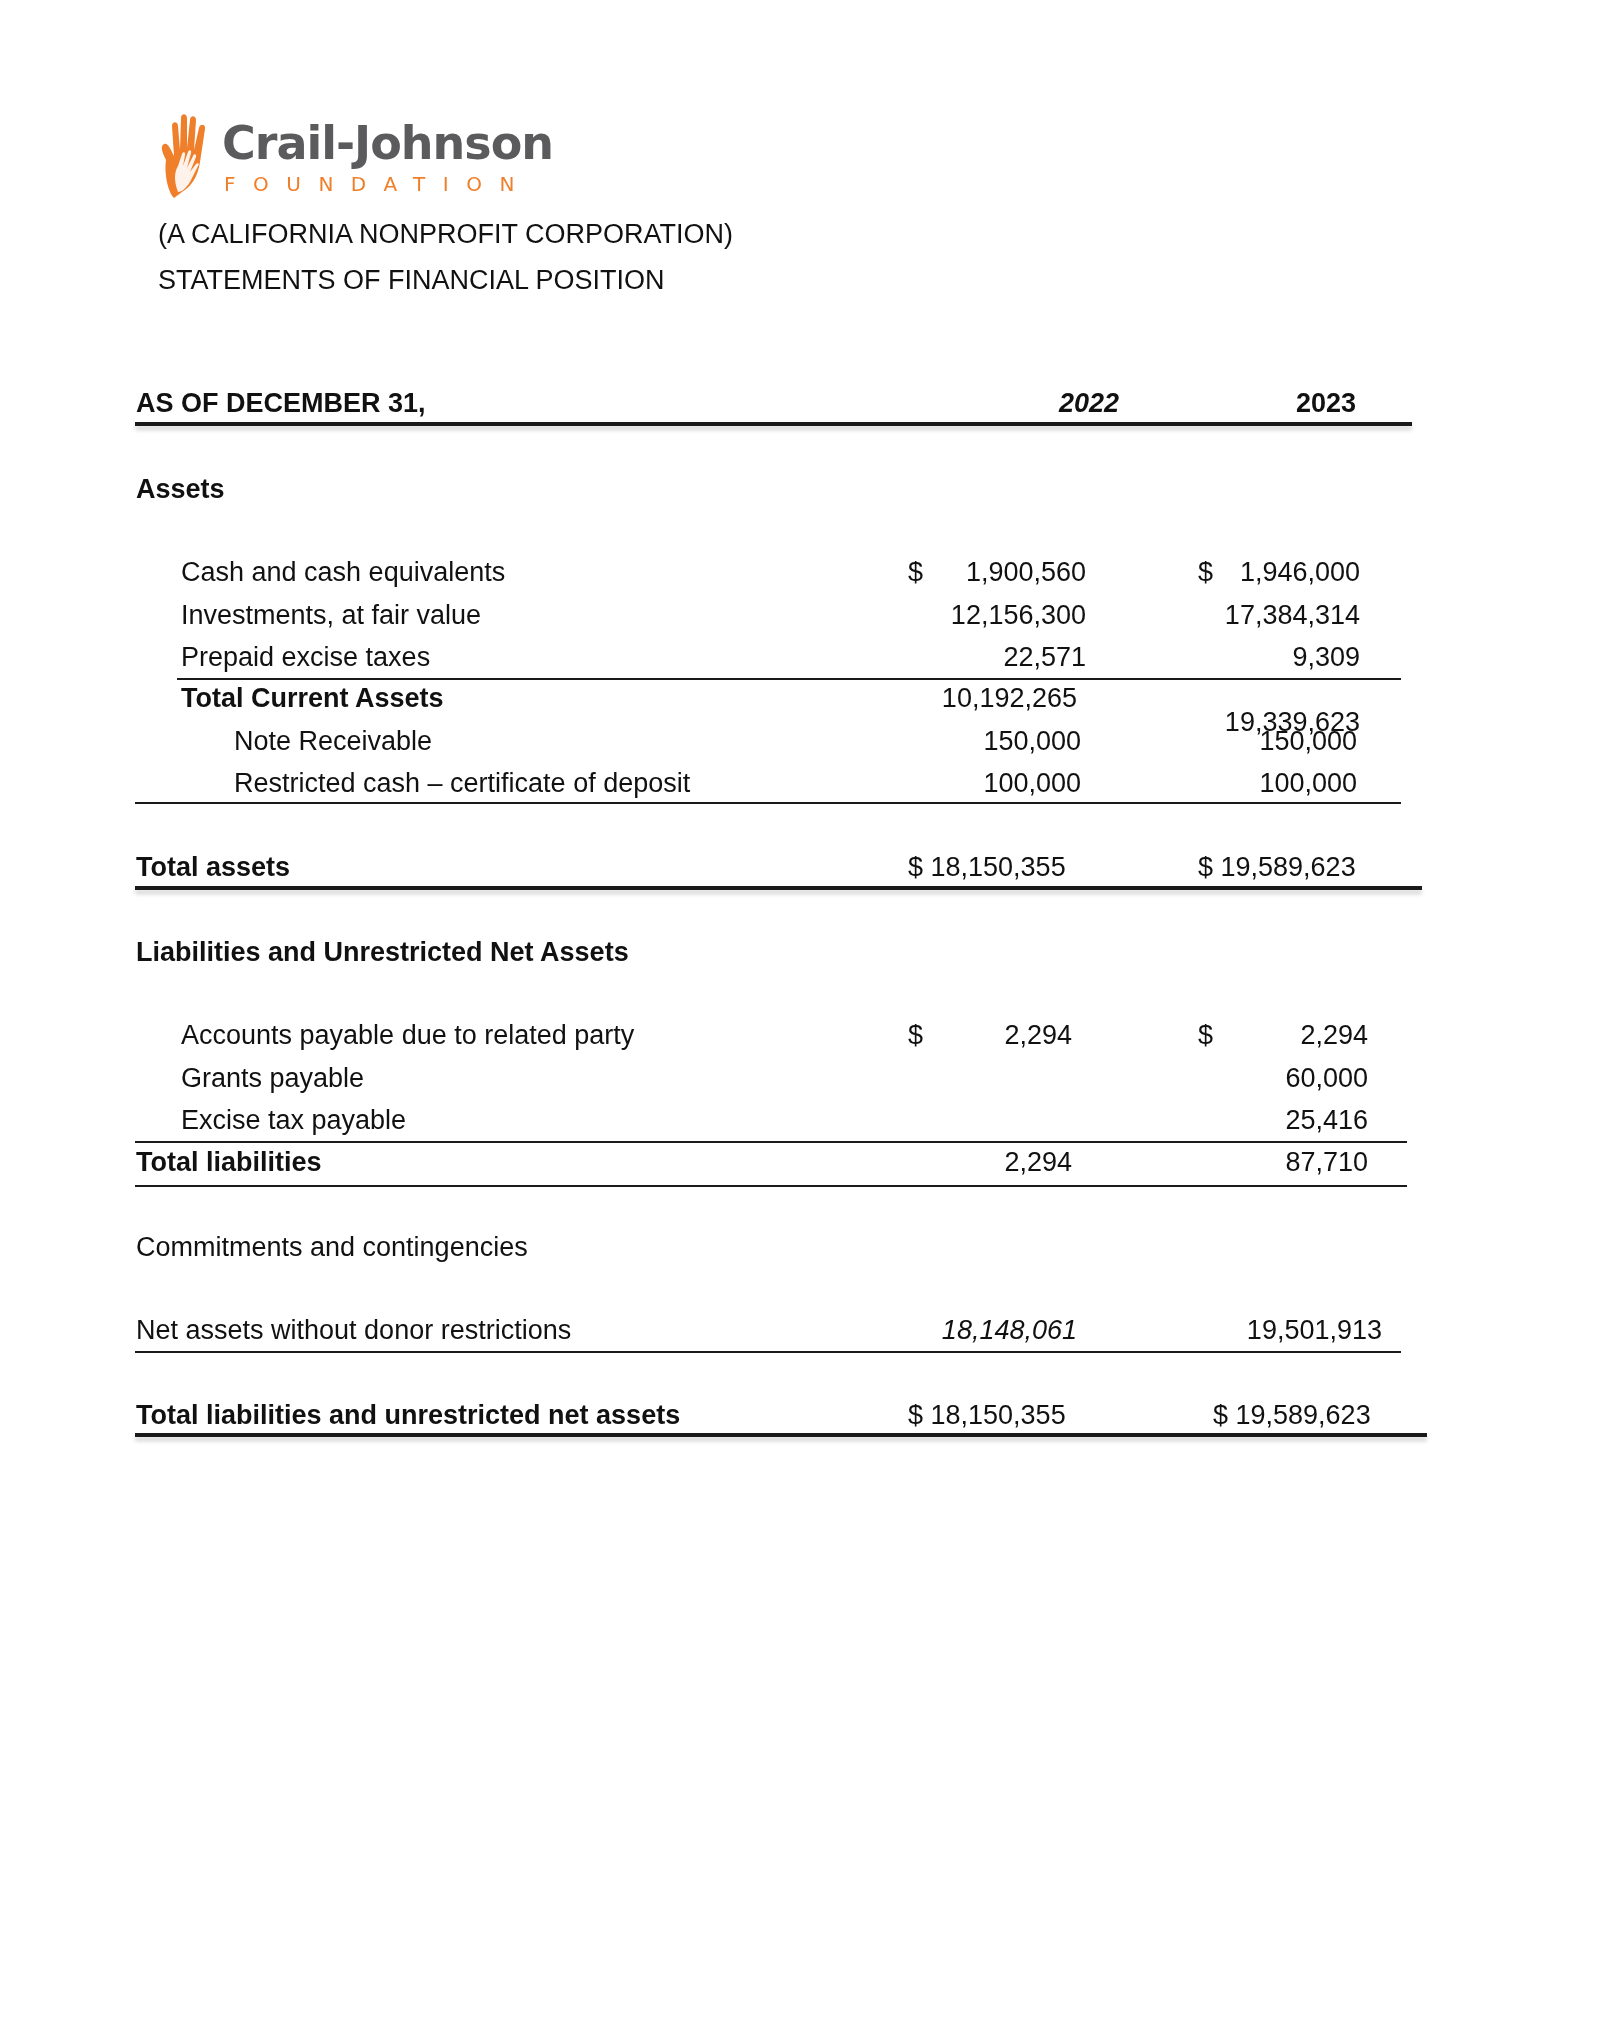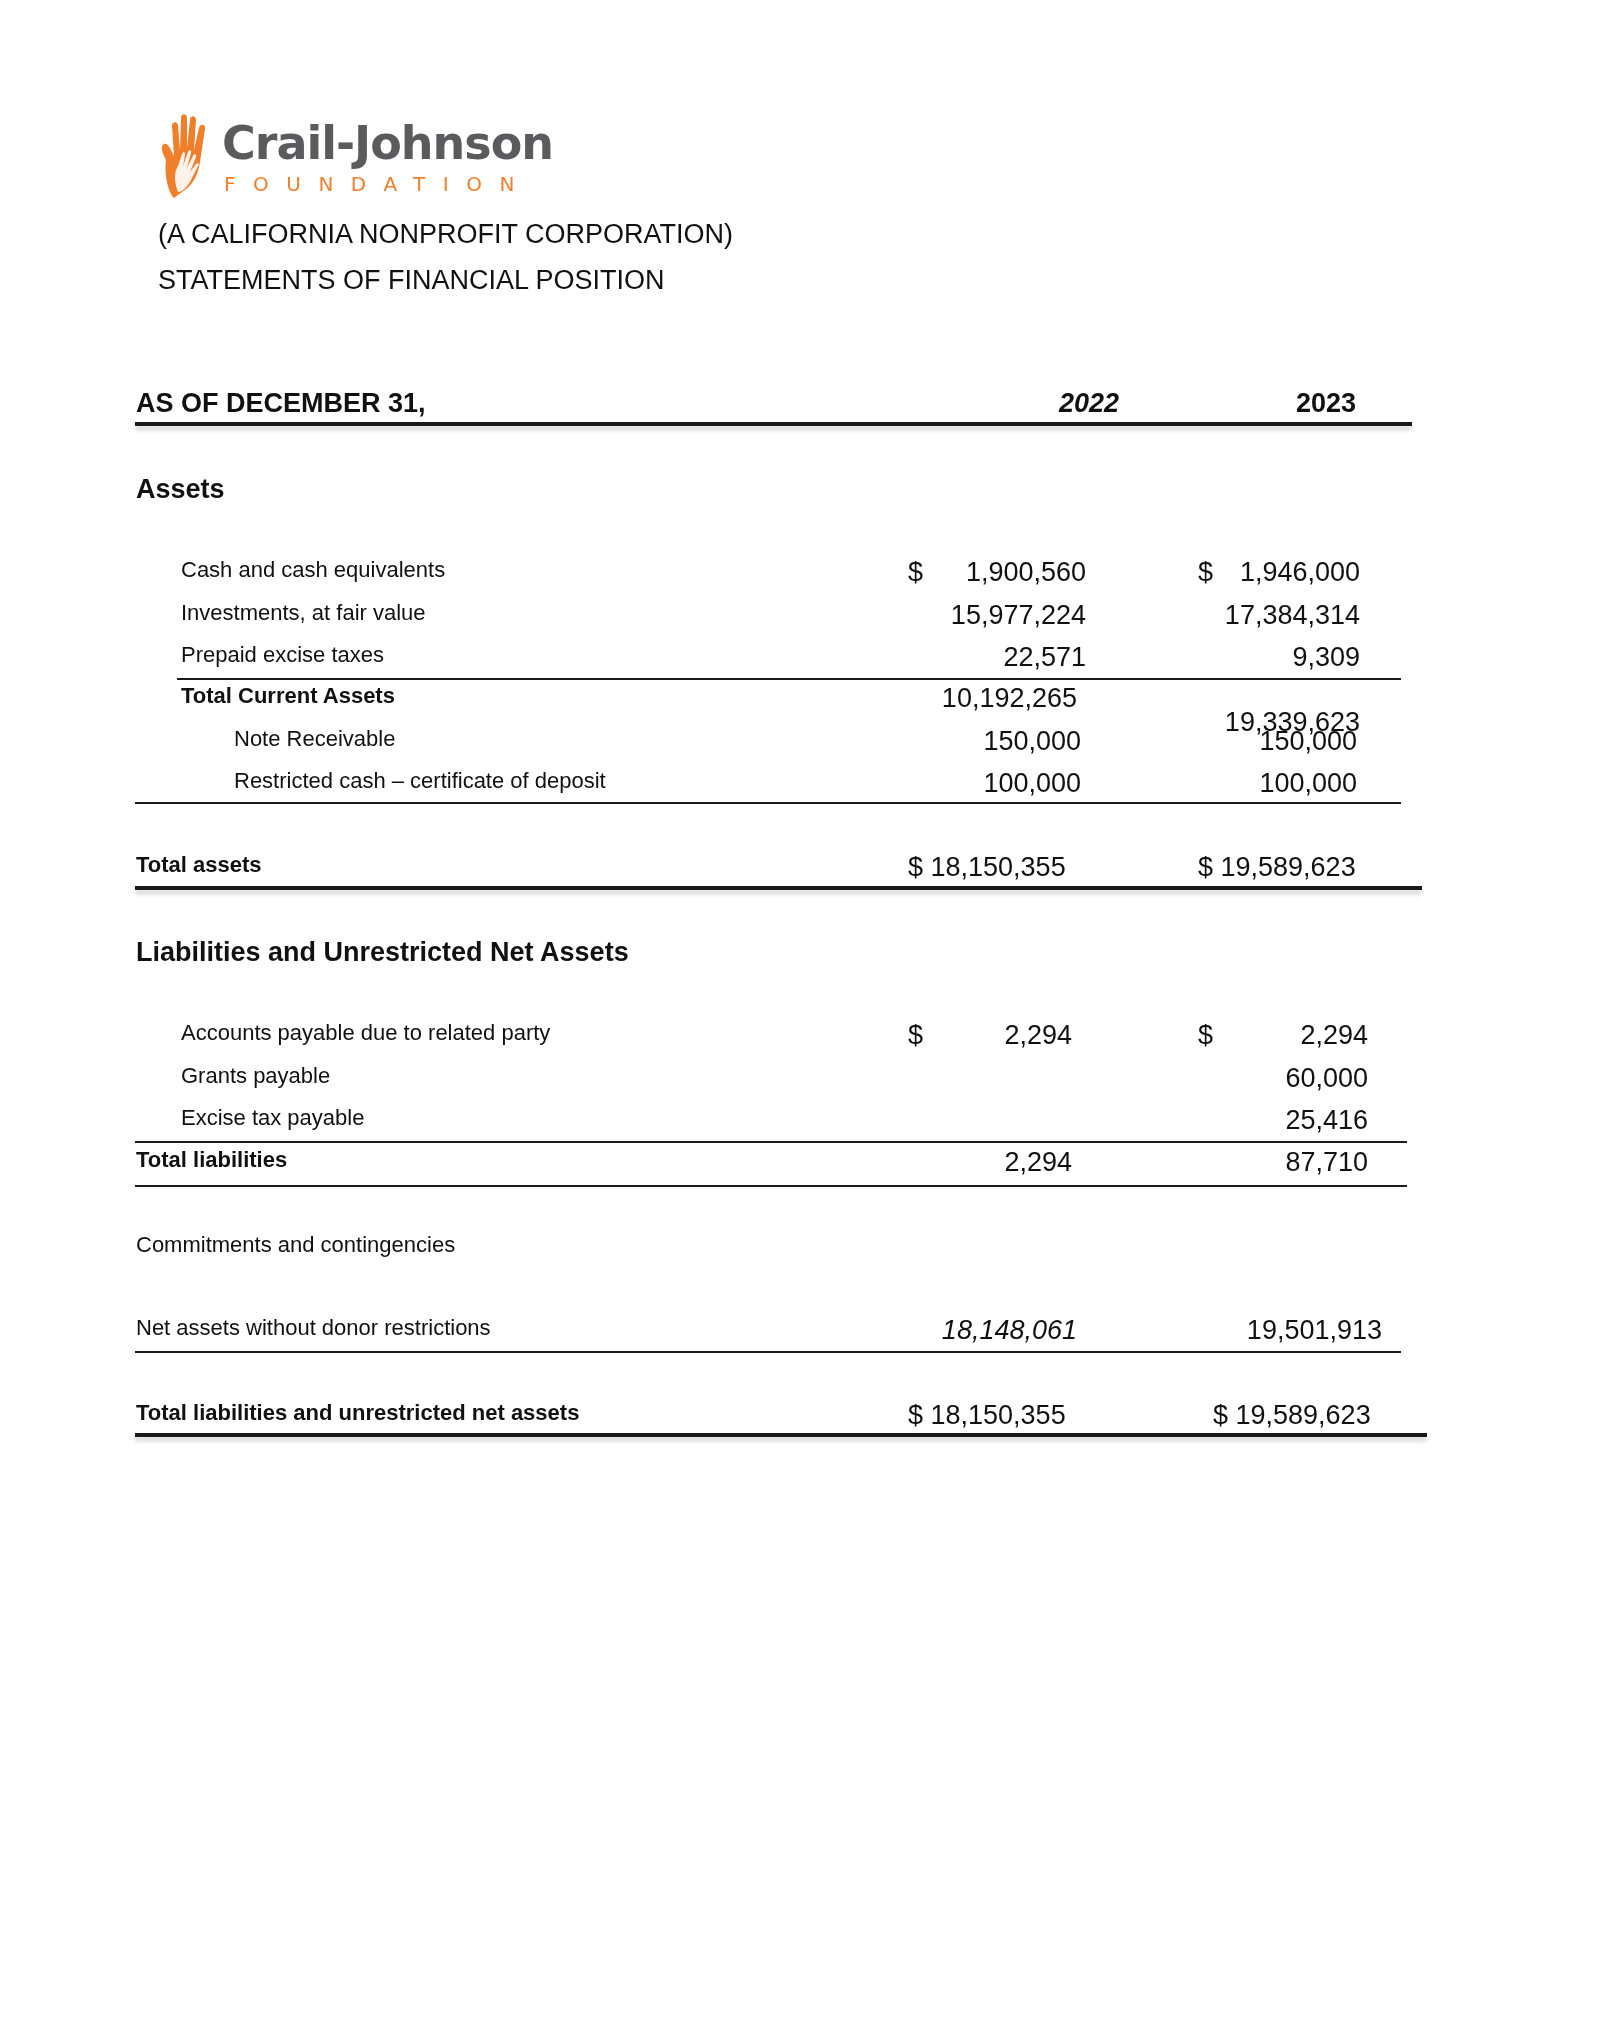--- a/index.html
+++ b/index.html
@@ -7,21 +7,21 @@
          font-family: "Liberation Sans", "DejaVu Sans", sans-serif; color: #111; }
   .abs { position: absolute; white-space: nowrap; }
   .logo { left: 156px; top: 112px; width: 360px; height: 92px; text-align: center; }
   .logo-name { position: absolute; left: 66px; top: 4px; font-size: 46px; font-weight: bold;
                color: #5b5b5d; letter-spacing: -1px; font-family: "DejaVu Sans", sans-serif; }
   .logo-sub { position: absolute; left: 68px; top: 60px; font-size: 20px; letter-spacing: 17.5px;
               color: #ef7f2a; font-family: "DejaVu Sans", sans-serif; }
   .hand { position: absolute; left: 0; top: 0; width: 70px; height: 90px; }
   .subtitle { font-size: 27px; color: #111; }
   .hdr { font-size: 27px; font-weight: bold; }
-  .lbl { font-size: 22px; }
+  .lbl { font-size: 27px; }
   .bold { font-weight: bold; }
   .num { font-size: 27px; text-align: right; }
   .rule { position: absolute; background: #1a1a1a; }
   .rule.thin { height: 2px; }
   .rule.thick { height: 4px; box-shadow: 0 4px 4px rgba(0,0,0,0.18); }
 </style>
 </head>
 <body>
 
 <div class="abs logo">
@@ -45,21 +45,21 @@
 
 <div>
   <div class="abs lbl" style="left:181px; top:557px;">Cash and cash equivalents</div>
   <div class="abs num" style="left:908px; top:557px;">$</div>
   <div class="abs num" style="left:900px; top:557px; width:186px;">1,900,560</div>
   <div class="abs num" style="left:1198px; top:557px;">$</div>
   <div class="abs num" style="left:1170px; top:557px; width:190px;">1,946,000</div>
 </div>
 <div>
   <div class="abs lbl" style="left:181px; top:600px;">Investments, at fair value</div>
-  <div class="abs num" style="left:900px; top:600px; width:186px;">15,977,224</div>
+  <div class="abs num" style="left:900px; top:600px; width:186px;">12,156,300</div>
   <div class="abs num" style="left:1170px; top:600px; width:190px;">17,384,314</div>
 </div>
 <div>
   <div class="abs lbl" style="left:181px; top:642px;">Prepaid excise taxes</div>
   <div class="abs num" style="left:900px; top:642px; width:186px;">22,571</div>
   <div class="abs num" style="left:1170px; top:642px; width:190px;">9,309</div>
 </div>
 <div class="rule thin" style="left:177px; top:678px; width:1224px;"></div>
 <div>
   <div class="abs lbl bold" style="left:181px; top:683px;">Total Current Assets</div>

